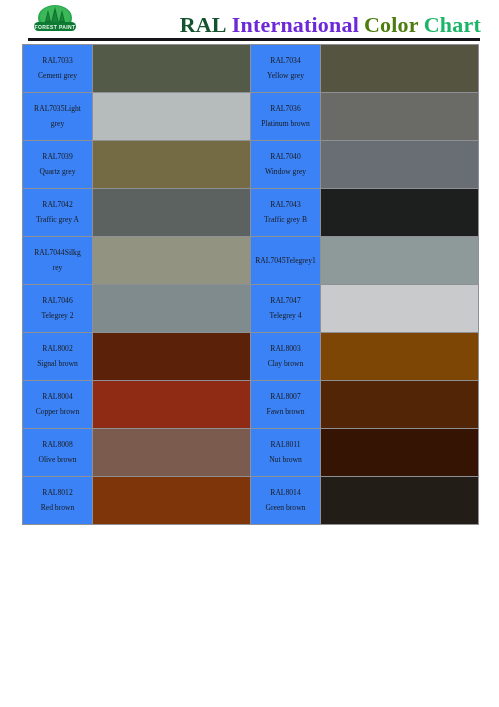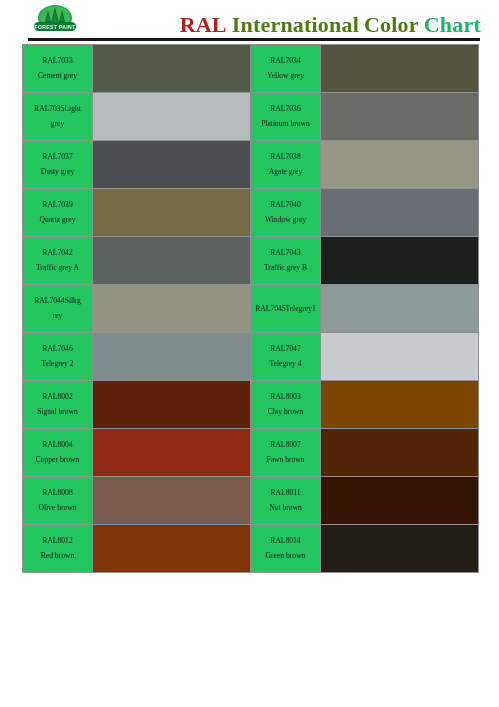--- a/index.html
+++ b/index.html
@@ -66,21 +66,21 @@
   }
   .chart-table td {
     border: 1px solid #8e9095;
     padding: 0;
     margin: 0;
     height: 47px;
     vertical-align: middle;
   }
   .label-cell {
     width: 69px;
-    background: #22c55e;
+    background: #3b82f6;
     text-align: center;
     font-size: 7.6px;
     line-height: 1.95;
     color: #1b1b1b;
     padding: 2px 1px;
     font-family: "Liberation Serif", "DejaVu Serif", serif;
   }
   .label-cell .code,
   .label-cell .name {
     display: block;
@@ -119,21 +119,21 @@
         <polygon points="31,20 28,20 31,9 34,20"></polygon>
         <polygon points="38,19 36,19 38,11 40,19"></polygon>
       </g>
 
       <rect x="10" y="20" width="42" height="9" rx="4.5" fill="#0d7a33"></rect>
       <text x="31" y="26.6" font-family="'Liberation Sans', sans-serif" font-size="5" font-weight="bold" fill="#e9f7ec" text-anchor="middle" letter-spacing="0.4">FOREST PAINT</text>
     </svg>
   </div>
 
   <div class="title">
-    <span class="w" style="color:#b91c1c">RAL</span><span class="w" style="color:#4d7c0f">International</span><span class="w" style="color:#4d7c0f">Color</span><span class="w" style="color:#1bb56a">Chart</span>
+    <span class="w" style="color:#14532d">RAL</span><span class="w" style="color:#6d28d9">International</span><span class="w" style="color:#4d7c0f">Color</span><span class="w" style="color:#1bb56a">Chart</span>
   </div>
 
   <div class="title-rule"></div>
 </div>
 
 <table class="chart-table">
   <tbody>
       <tr>
         <td class="label-cell">
           <span class="code">RAL7033</span>
@@ -161,36 +161,20 @@
         <td class="label-cell">
           <span class="code">RAL7036</span>
           <span class="name">Platinum brown</span>
         </td>
         <td class="swatch-cell">
           <div class="swatch" style="background: rgb(106, 106, 102);"></div>
         </td>
       </tr>
       <tr>
         <td class="label-cell">
-          <span class="code">RAL7037</span>
-          <span class="name">Dusty grey</span>
-        </td>
-        <td class="swatch-cell">
-          <div class="swatch" style="background: rgb(75, 79, 80);"></div>
-        </td>
-        <td class="label-cell">
-          <span class="code">RAL7038</span>
-          <span class="name">Agate grey</span>
-        </td>
-        <td class="swatch-cell">
-          <div class="swatch" style="background: rgb(150, 152, 133);"></div>
-        </td>
-      </tr>
-      <tr>
-        <td class="label-cell">
           <span class="code">RAL7039</span>
           <span class="name">Quartz grey</span>
         </td>
         <td class="swatch-cell">
           <div class="swatch" style="background: rgb(116, 106, 68);"></div>
         </td>
         <td class="label-cell">
           <span class="code">RAL7040</span>
           <span class="name">Window grey</span>
         </td>

